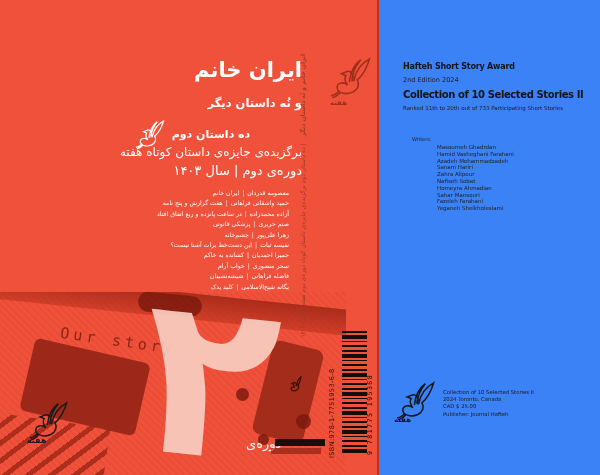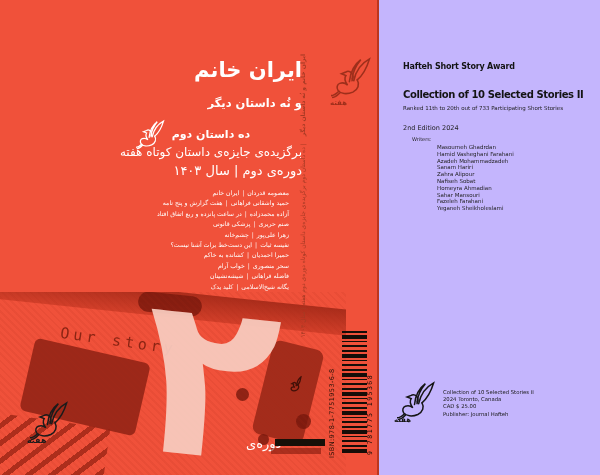--- a/index.html
+++ b/index.html
@@ -77,23 +77,23 @@
   .barcode-bars{position:absolute;left:342px;top:331px;width:25px;height:122px;z-index:3;
       background:repeating-linear-gradient(to bottom,
         #170d08 0 2px,transparent 2px 4px,#170d08 4px 8px,transparent 8px 10px,
         #170d08 10px 11px,transparent 11px 14px,#170d08 14px 16px,transparent 16px 19px);}
   .barcode-number{position:absolute;left:366px;top:455px;width:126px;height:10px;
              transform:rotate(-90deg);transform-origin:0 0;
              font-family:"DejaVu Sans Mono","Liberation Mono",monospace;font-size:6.5px;letter-spacing:1.5px;
              color:#170d08;white-space:nowrap;z-index:3;}
 
   
-  .back{position:absolute;left:379px;top:0;width:221px;height:475px;background:#c4b5fd;overflow:hidden;color:#141414;}
+  .back{position:absolute;left:379px;top:0;width:221px;height:475px;background:#3b82f6;overflow:hidden;color:#141414;}
   .award-title{position:absolute;left:24px;top:62px;font-size:8px;font-weight:bold;letter-spacing:-.2px;white-space:nowrap;}
-  .edition-line{position:absolute;left:24px;top:76px;font-size:6.5px;white-space:nowrap;color:#1e1e1e;margin-top:48px;}
+  .edition-line{position:absolute;left:24px;top:76px;font-size:6.5px;white-space:nowrap;color:#1e1e1e;}
   .collection-title{position:absolute;left:24px;top:89px;font-size:10px;font-weight:bold;letter-spacing:-.4px;white-space:nowrap;}
   .ranked-line{position:absolute;left:24px;top:105px;font-size:5.5px;white-space:nowrap;color:#1e1e1e;}
 
   .writers-label{position:absolute;left:33px;top:136px;font-size:5px;color:#222;}
   .writers-list{position:absolute;left:58px;top:144px;font-size:5.5px;line-height:6.8px;color:#1e1e1e;}
 
   .back-dove{position:absolute;left:18px;top:381px;width:40px;height:42px;color:#151515;}
   .back-dove-word{position:absolute;left:15px;top:416px;width:30px;font-size:7px;font-weight:bold;
                   color:#151515;direction:rtl;text-align:left;}
   .publisher-block{position:absolute;left:64px;top:389px;font-size:5.3px;line-height:7.2px;color:#1a1a1a;}

